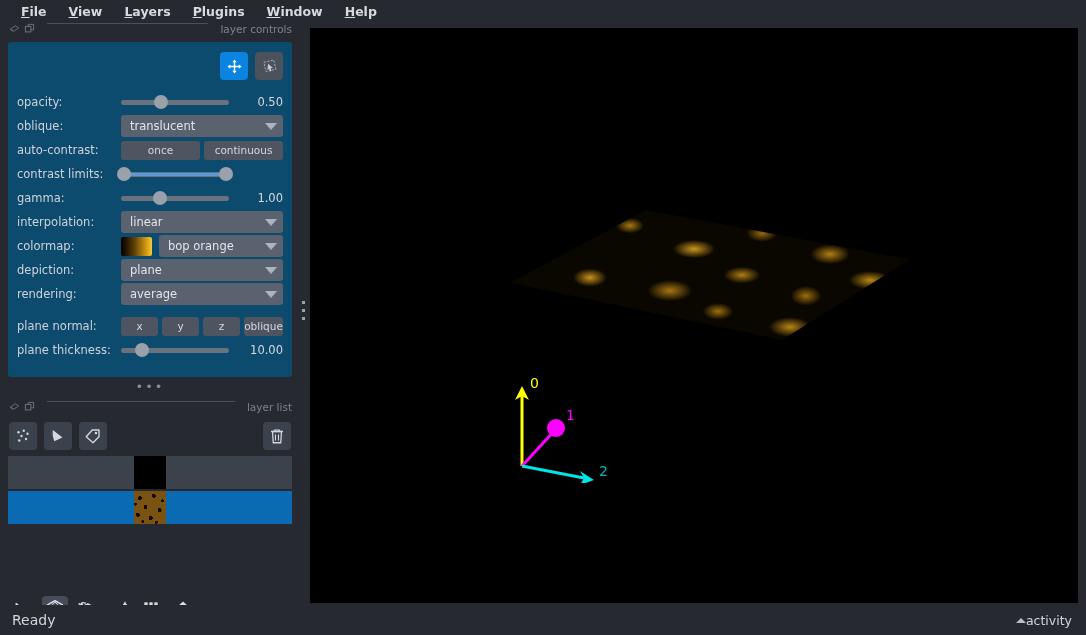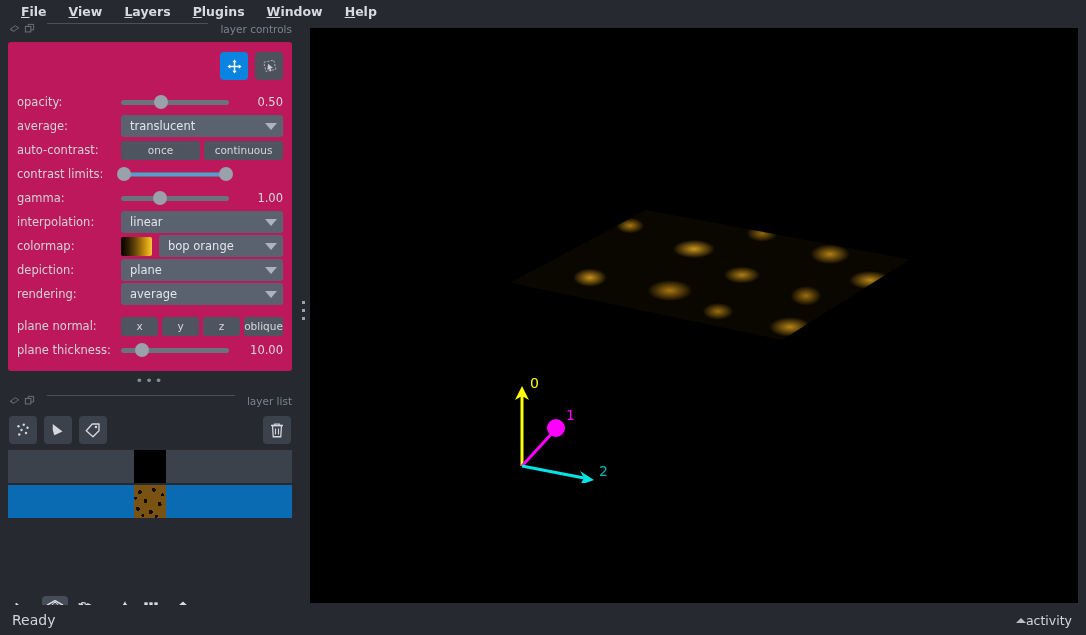--- a/index.html
+++ b/index.html
@@ -31,22 +31,22 @@
     background: #262930;
   }
   .dock-header {
     display: flex; align-items: flex-start; height: 16px; padding: 0 8px 0 9px; gap: 4px;
   }
   .dock-header .hdr-line { flex: 1; height: 1px; background: #4a4f58; margin: 0 8px; }
   .dock-header .hdr-title { font-size: 10.5px; color: #7c838f; white-space: nowrap; }
   .hdr-icon { width: 11px; height: 11px; opacity: .62; display: block; }
 
   .panel {
-    background: #be185d; border-radius: 3px; margin: 3px 8px 0 8px;
-    padding: 10px 9px 8px 9px;
+    background: #0c4a6e; border-radius: 3px; margin: 3px 8px 0 8px;
+    padding: 10px 9px 14px 9px;
   }
 
   
   .toolrow { display: flex; justify-content: flex-end; gap: 7px; margin-bottom: 11px; }
   .toolbtn {
     width: 28px; height: 28px; border-radius: 4px; background: #4b525c;
     display: flex; align-items: center; justify-content: center; cursor: pointer;
   }
   .toolbtn.active { background: #0a84e0; }
 
@@ -243,21 +243,21 @@
         <div class="fld">
           <div class="slider">
             <div class="track"></div>
             <div class="handle" style="left:37%"></div>
           </div>
           <div class="numval">0.50</div>
         </div>
       </div>
 
       <div class="ctrl">
-        <div class="lbl">average:</div>
+        <div class="lbl">oblique:</div>
         <div class="fld">
           <div class="dropdown">
             <span class="dtext">translucent</span>
             <span class="caret"></span>
           </div>
         </div>
       </div>
 
       <div class="ctrl">
         <div class="lbl">auto-contrast:</div>

